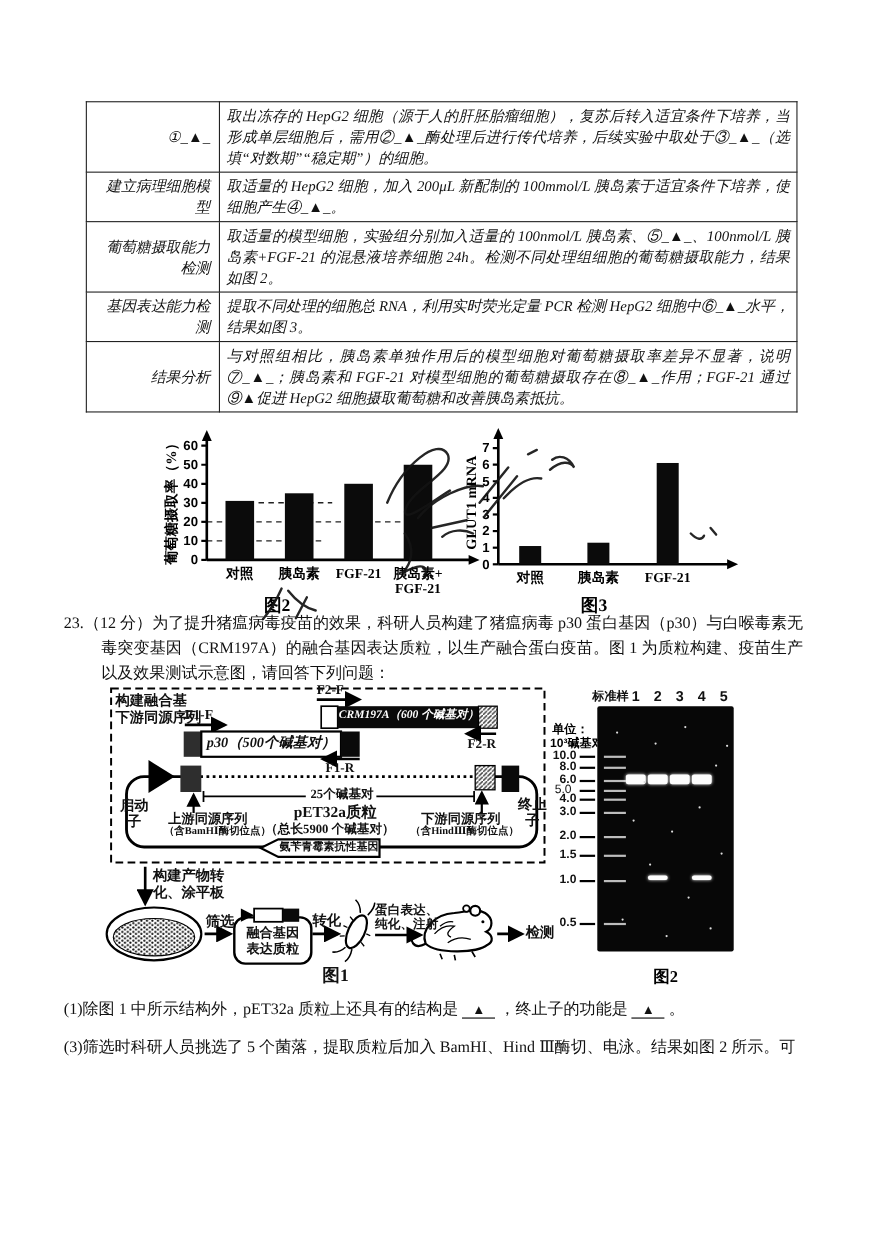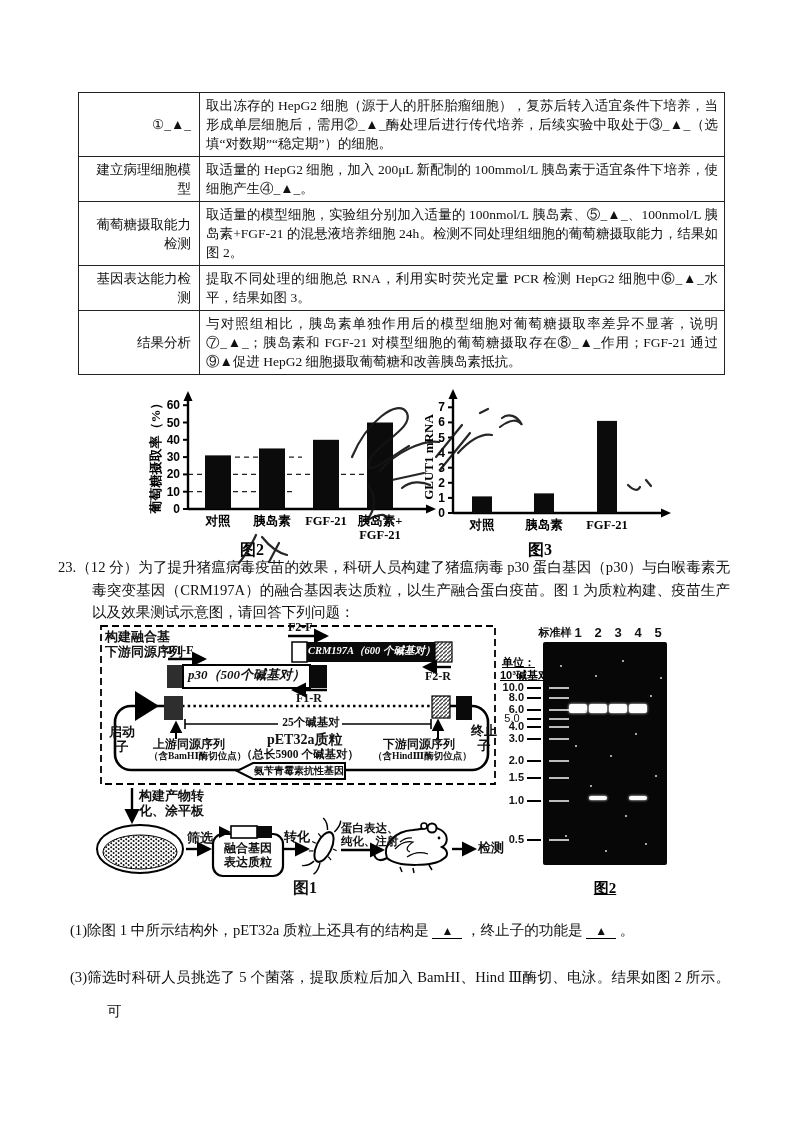--- a/index.html
+++ b/index.html
@@ -1,43 +1,43 @@
 <!DOCTYPE html>
 <html><head>
 <meta charset="utf-8">
 <style>
   html,body{margin:0;padding:0;background:#888;}
   .page{position:relative;width:800px;height:1131px;background:#ffffff;margin:0 auto;
         font-family:"Liberation Serif","DejaVu Serif",serif;color:#111;overflow:hidden;}
   
   .qtable{position:absolute;left:78px;top:92px;width:647px;border-collapse:collapse;}
-  .qtable td{border:1.2px solid #222;padding:3px 6px;font-size:13.5px;line-height:19px;}
+  .qtable td{border:1.2px solid #222;padding:3px 6px;font-size:13.5px;line-height:19px;font-style:italic;}
   .qtable td.c1{width:104px;text-align:right;vertical-align:middle;padding:2px 8px;}
   .qtable td.c2{text-align:justify;}
   
   svg text{fill:#000;}
   .tick{font:bold 12px "Liberation Sans","DejaVu Sans",sans-serif;}
   .cat{font:bold 12.5px "Liberation Serif",serif;}
   .ylab{font:bold 13px "Liberation Serif",serif;}
   .ctitle{font:bold 16px "Liberation Serif",serif;}
   .abs{position:absolute;}
   
   .q23{position:absolute;left:58px;top:556px;width:672px;font-size:14.6px;line-height:22.5px;
        text-align:justify;padding-left:34px;text-indent:-34px;box-sizing:border-box;}
   .qlist{position:absolute;left:58px;top:901px;width:684px;font-size:14.6px;line-height:34px;}
-  .qlist p{margin:12px;padding-left:37px;text-indent:-37px;text-align:justify;}
+  .qlist p{margin:0;padding-left:37px;text-indent:-37px;text-align:justify;}
   .tri{border-bottom:1.8px solid #000;padding:0 9px;font-size:12px;}
   
   .fig1{position:absolute;left:95px;top:618px;width:410px;height:300px;}
   .fig1 .lb{position:absolute;font-weight:bold;white-space:nowrap;line-height:1.15;}
   
   .gel{position:absolute;left:500px;top:615px;width:235px;height:300px;
        font-family:"Liberation Sans","DejaVu Sans",sans-serif;}
   .gel .rect{position:absolute;left:43px;top:27px;width:124px;height:223px;background:#070707;border-radius:2px;}
-  .gel .lb{position:absolute;font-weight:bold;color:#000;text-decoration:underline;}
+  .gel .lb{position:absolute;font-weight:bold;color:#000;}
   .caption{font-weight:bold;font-size:15px;font-family:"Liberation Serif",serif;text-align:center;}
 </style>
 </head>
 <body>
 
 <div class="page">
 
   <table class="qtable">
     <tbody>
         <tr>

